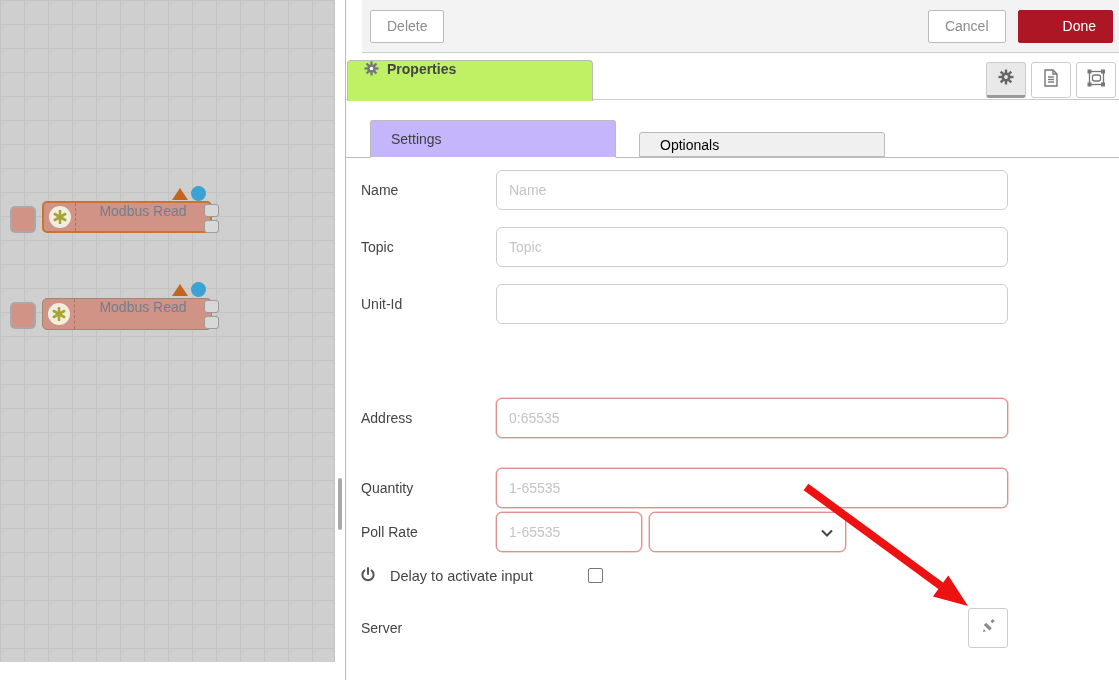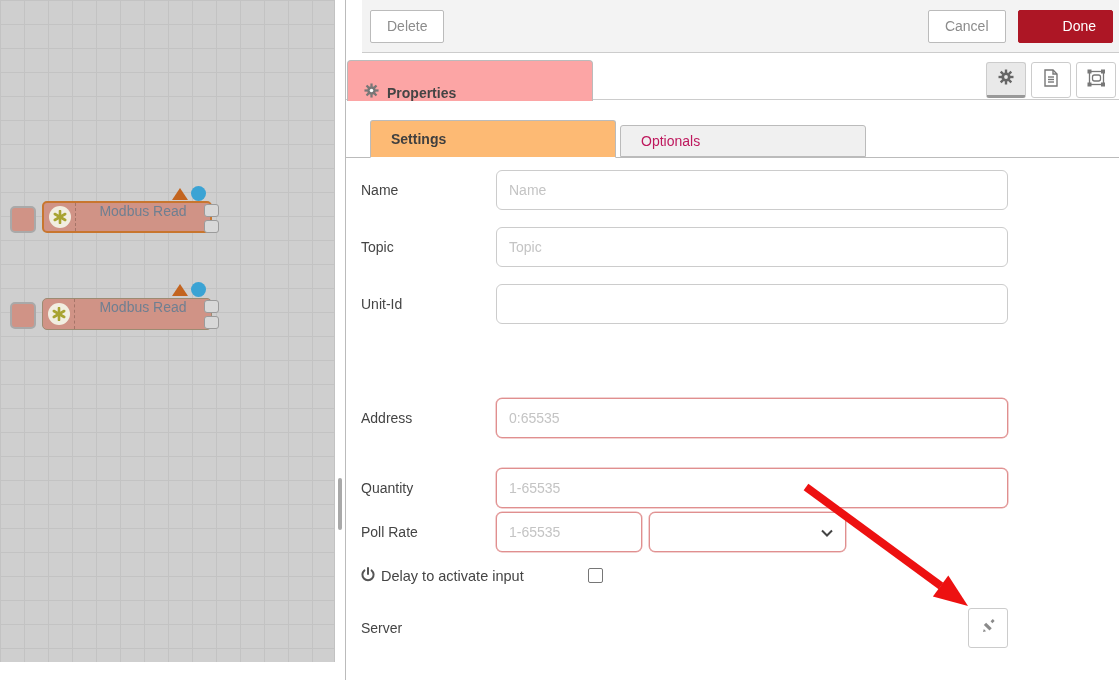--- a/index.html
+++ b/index.html
@@ -41,56 +41,56 @@
                  display:flex; align-items:center; padding:0 22px 0 8px; }
   .btn { height:33px; padding:0 16px; font-size:14px; background:#ffffff;
          border:1px solid #bbbbbb; border-radius:2px; color:#8c8c8c; cursor:pointer;
          font-family:inherit; }
   .btn-done { background:#ad1625; border-color:#ad1625; color:#ffffff; margin-left:12px;padding-left:44px; }
   .spacer { flex:1; }
 
   .props-row { position:absolute; left:0; top:53px; width:100%; height:47px;
                border-bottom:1px solid #cccccc; }
   .props-tab { position:absolute; left:1px; top:7px; width:246px; height:41px;
-               background:#fca5a5; border:1px solid #bbbbbb; border-bottom:none;
-               border-radius:4px 4px 0 0; display:flex; align-items:flex-end;
+               background:#bef264; border:1px solid #bbbbbb; border-bottom:none;
+               border-radius:4px 4px 0 0; display:flex; align-items:flex-start;
                padding-left:16px; gap:8px; z-index:2;
                font-weight:bold; font-size:14px; color:#444444; }
   .props-icons { position:absolute; right:3px; top:9px; display:flex; gap:5px; }
   .icon-btn { width:40px; height:36px; background:#ffffff; border:1px solid #cccccc;
               border-radius:3px; display:flex; align-items:center; justify-content:center;
               cursor:pointer; }
   .icon-btn.active { background:#e9e9e9; border-bottom:3px solid #999999; }
 
   .sub-tabs { position:absolute; left:0; top:120px; width:100%; height:38px;
               border-bottom:1px solid #bbbbbb; display:flex; align-items:flex-end;
               padding-left:24px; }
   .sub-tab { width:246px; font-size:14px; padding-left:20px; display:flex; align-items:center;
              border:1px solid #bbbbbb; border-radius:3px 3px 0 0; cursor:pointer; }
-  .sub-tab.active { height:38px; background:#fdba74; border-bottom:1px solid #ffffff;
-                    margin-bottom:-1px; font-weight:bold; color:#3f3f3f; z-index:1; }
-  .sub-tab.inactive { height:32px; background:#f0f0f0; color:#be185d; margin-left:4px; }
+  .sub-tab.active { height:38px; background:#c4b5fd; border-bottom:1px solid #ffffff;
+                    margin-bottom:-1px; font-weight:normal; color:#3f3f3f; z-index:1; }
+  .sub-tab.inactive { height:25px; background:#f0f0f0; color:#000000; margin-left:23px; }
 
   .frow { position:absolute; left:0; width:100%; height:24px; }
   .flabel { position:absolute; left:15px; top:0; height:40px; line-height:40px;
             font-size:14px; color:#444444; }
   .tinput { position:absolute; top:0; height:40px; border:1px solid #cccccc;
             border-radius:6px; font-size:14px; padding:0 12px; color:#333;
             font-family:inherit; background:#fff; outline:none; }
   .tinput::placeholder { color:#c4c4c4; opacity:1; }
   .invalid { border:1px solid #e08f8f !important; box-shadow:0 0 0 .5px #e7a5a5; }
   .sel { position:absolute; top:0; height:40px; border:1px solid #bbbbbb; border-radius:6px;
          background:#fff; display:flex; align-items:center; padding:0 12px;
          font-size:14px; color:#444; cursor:pointer; }
   .sel .chev { position:absolute; right:12px; }
   .sel-text { white-space:nowrap; overflow:hidden; }
 
   .delay-row { position:absolute; left:0; top:566px; width:100%; height:20px; }
   .delay-label { position:absolute; left:15px; top:0; display:flex; align-items:center;
-                 gap:6px; font-size:14.5px; color:#444444; height:20px; }
+                 gap:15px; font-size:14.5px; color:#444444; height:20px; }
   .checkbox { position:absolute; left:242px; top:2px; width:15px; height:15px;
               border:1.5px solid #767676; border-radius:2px; background:#fff; cursor:pointer; }
 
   .pencil-btn { position:absolute; left:622px; top:0; width:40px; height:40px;
                 background:#ffffff; border:1px solid #cccccc; border-radius:3px;
                 display:flex; align-items:center; justify-content:center; cursor:pointer; }
 
   .arrow-overlay { position:absolute; left:0; top:0; width:1119px; height:680px;
                    pointer-events:none; z-index:10; }
 </style>

